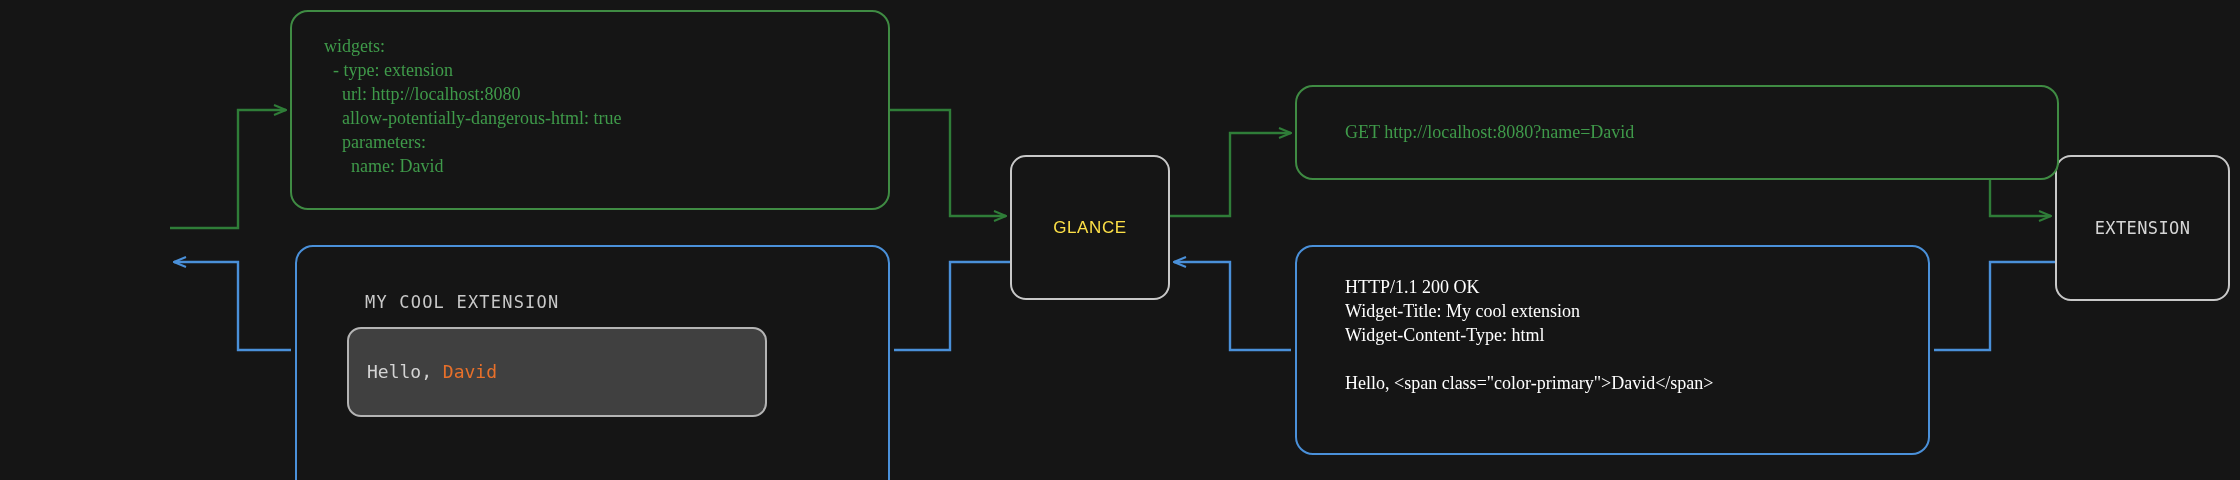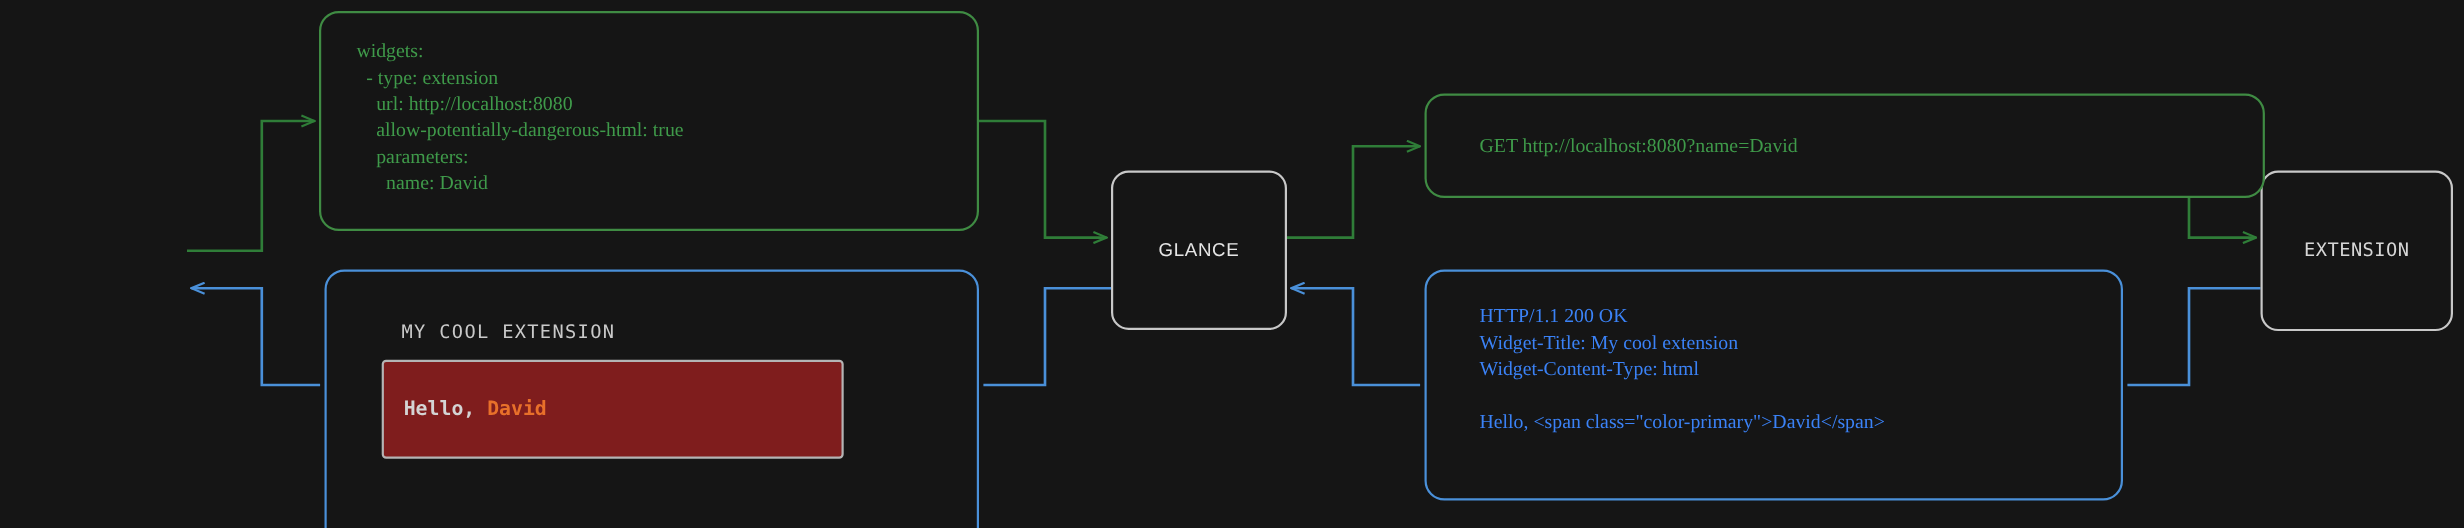--- a/index.html
+++ b/index.html
@@ -34,21 +34,21 @@
     border-radius: 16px;
     background: #151515;
     display: flex;
     align-items: center;
     justify-content: center;
   }
   .node-label-sans {
     font-family: "Liberation Sans", sans-serif;
     font-size: 17px;
     letter-spacing: 0.6px;
-    color: #e5e5e5;
+    color: #fde047;
   }
   .node-label-mono {
     font-family: "DejaVu Sans Mono", monospace;
     font-size: 17px;
     letter-spacing: 0.4px;
     color: #d6d6d6;
   }
   .panel {
     position: absolute;
     box-sizing: border-box;
@@ -60,21 +60,21 @@
     border-color: #4a90d9;
   }
   .code {
     font-family: Liberation Serif, serif;
     font-size: 18px;
     line-height: 24px;
     white-space: pre;
     margin: 0;
   }
   .code.green { color: #3f9a4a; }
-  .code.blue  { color: #3b82f6; }
+  .code.blue  { color: #ffffff; }
 
   #yaml-panel {
     left: 290px;
     top: 10px;
     width: 600px;
     height: 200px;
   }
   #yaml-code {
     position: absolute;
     left: 32px;
@@ -97,23 +97,22 @@
     color: #c9c9c9;
   }
   #widget-body {
     position: absolute;
     left: 50px;
     top: 80px;
     width: 420px;
     height: 90px;
     box-sizing: border-box;
     border: 2px solid #b4b4b4;
-    border-radius: 4px;
-    background: #7f1d1d;
-    font-weight: bold;
+    border-radius: 14px;
+    background: #404040;
   }
   #widget-body-text {
     position: absolute;
     left: 18px;
     top: 32px;
     font-family: "DejaVu Sans Mono", monospace;
     font-size: 18px;
     color: #d4d4d4;
     white-space: pre;
   }

